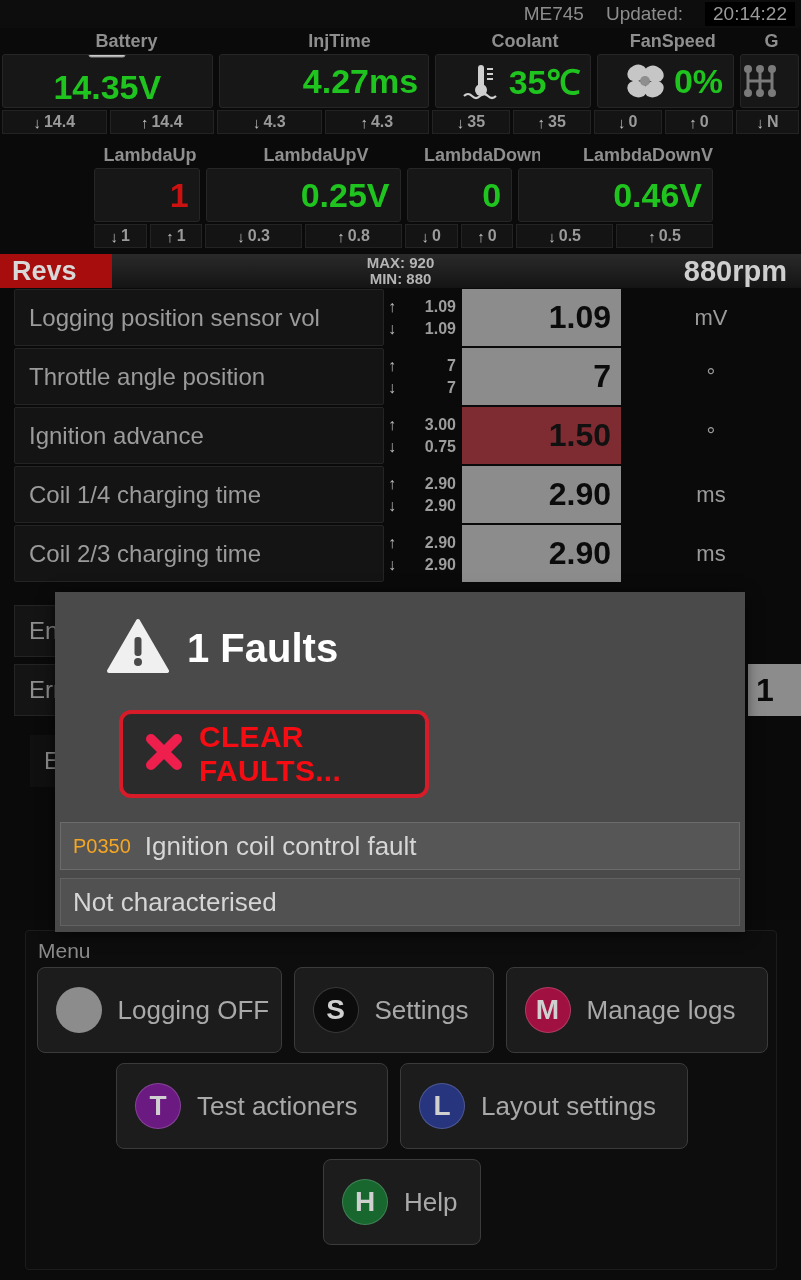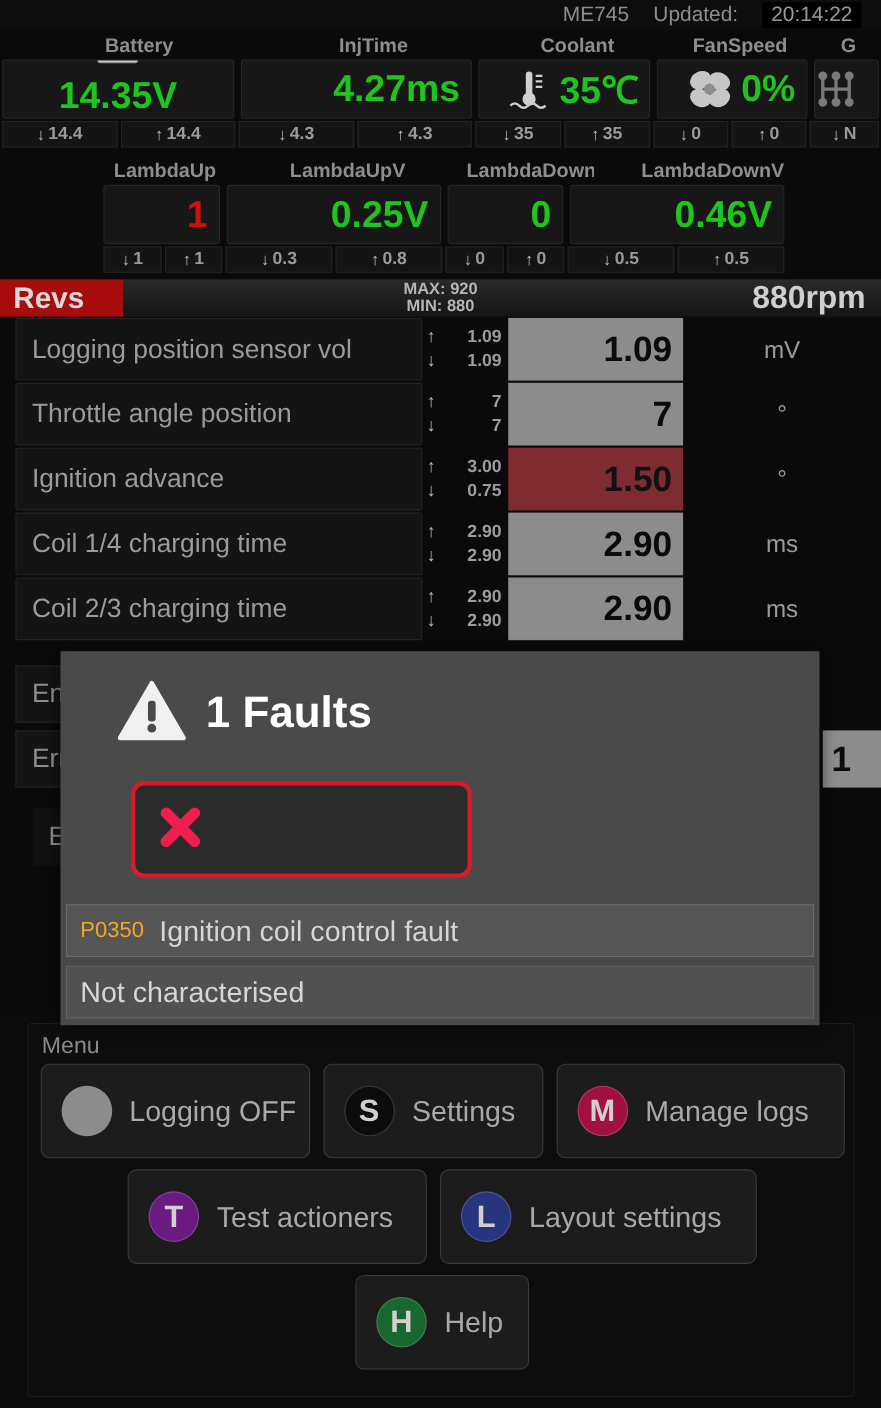--- a/index.html
+++ b/index.html
@@ -9,21 +9,21 @@
     font-family: "Liberation Sans", sans-serif;
     overflow: hidden;
   }
   body { position: relative; }
 
   
   #statusbar {
     height: 28px; width: 801px;
     background: #0d0d0d;
     display: flex; align-items: center; justify-content: flex-end;
-    padding-right: 18px;
+    padding-right: 6px;
     gap: 22px;
   }
   #statusbar .sb-text { color: #8d8d8d; font-size: 19px; }
   #statusbar .sb-time {
     color: #9a9a9a; font-size: 19px;
     background: #000; padding: 1px 8px;
   }
 
   
   .gauge-block { width: 801px; background: #0a0a0a; }
@@ -519,20 +519,21 @@
     </span>
     <span id="dlg-title">1 Faults</span>
   </div>
 
   <div id="clear-faults-btn">
     <span>
       <svg width="42" height="42" viewBox="0 0 42 42">
         <path d="M8 8 L34 34 M34 8 L8 34" stroke="#ef1f4d" stroke-width="10" stroke-linecap="round"></path>
       </svg>
     </span>
+    <span id="clear-faults-label">CLEAR FAULTS...</span>
   </div>
 
   <div class="fault-item" id="fault-row-1">
     <span class="fault-code">P0350</span>
     <span class="fault-desc">Ignition coil control fault</span>
   </div>
   <div class="fault-item" id="fault-row-2">
     <span class="fault-desc">Not characterised</span>
   </div>
 </div>

